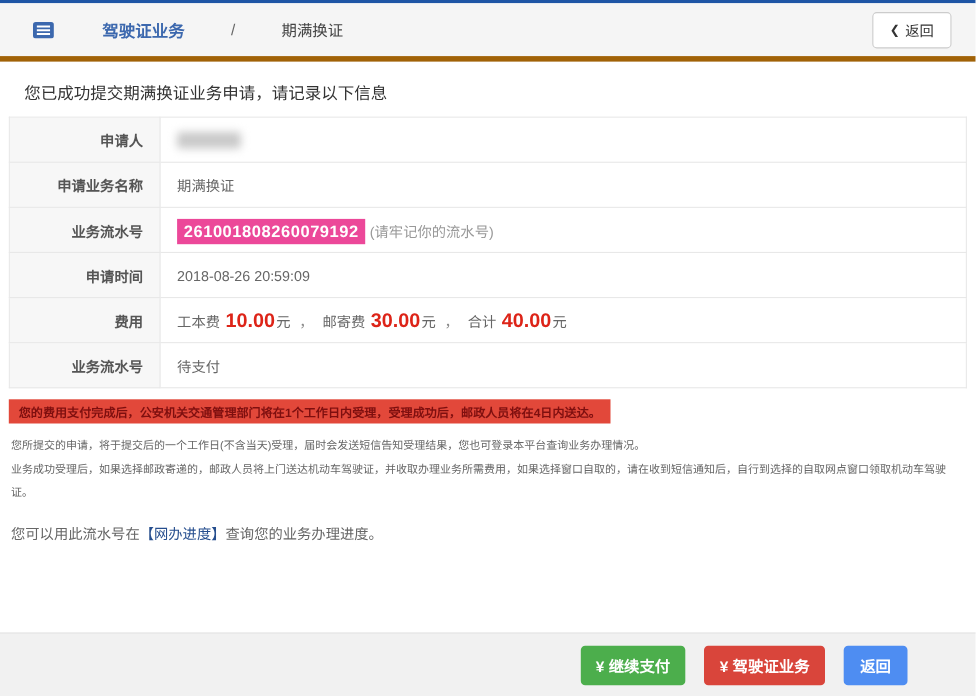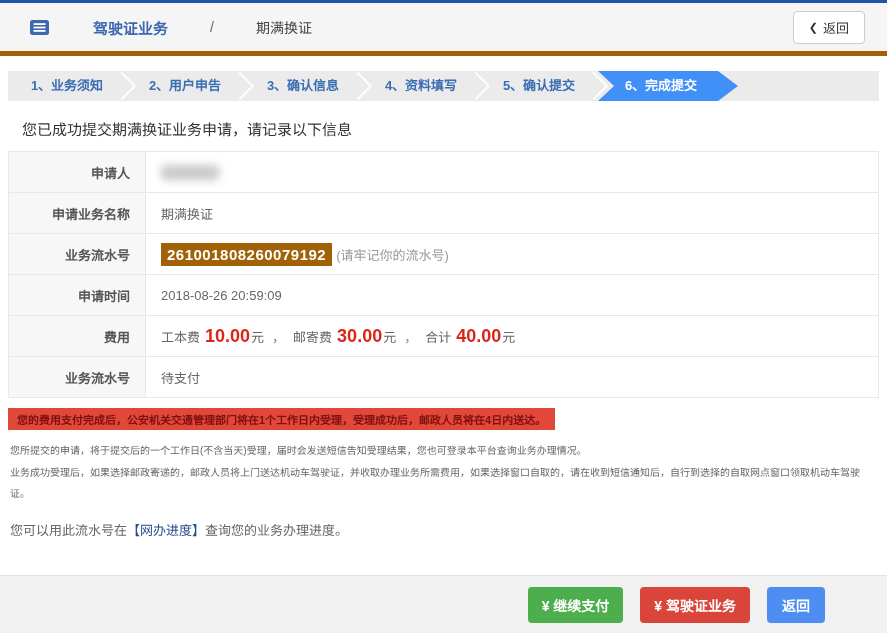--- a/index.html
+++ b/index.html
@@ -36,21 +36,21 @@
   
   .content { flex:1; position:relative; }
   .success-msg { margin:17px 10px 12px 22px; font-size:15px; color:#333; }
 
   table.info { width:871px; margin:0 8px; border-collapse:collapse; border:1px solid #e0e0e0; }
   table.info th { width:137px; background:#f7f7f7; border:1px solid #e8e8e8; text-align:right;
     padding:0 15px 0 0; font-size:13px; color:#555; font-weight:bold; height:41px; }
   table.info td { border:1px solid #e8e8e8; padding-left:15px; font-size:13px; color:#666; height:41px; }
   .redacted { display:inline-block; width:58px; height:15px; background:#c9c9c9;
     border-radius:3px; filter:blur(4px); vertical-align:middle; }
-  .serial-badge { background:#a16207; color:#fff; font-weight:bold; font-size:15px;
+  .serial-badge { background:#ec4899; color:#fff; font-weight:bold; font-size:15px;
     padding:3px 6px; letter-spacing:.5px; }
   .serial-note { color:#999; margin-left:4px; }
   .fee-amount { color:#dd2418; font-weight:bold; font-size:18px; margin:0 1px 0 5px; }
   .fee-sep { margin:0 8px; color:#888; }
 
   .warn-banner { display:inline-block; margin:10px 0 0 8px; background:#e2483a; color:#7e0f0f;
     font-weight:bold; font-size:11px; padding:3px 9px; }
 
   .paras { margin:10px 12px 0 10px; color:#666; font-size:10px; line-height:2.15; }
   .paras p { margin:0; }
@@ -82,28 +82,20 @@
     </svg>
     <span class="title">驾驶证业务</span>
     <span class="sep">/</span>
     <span class="subtitle">期满换证</span>
     <button class="back-btn">
       <span class="chev">❮</span>
       <span>返回</span>
     </button>
   </div>
 
-  <div class="stepper">
-    <div class="step">1、业务须知</div>
-    <div class="step">2、用户申告</div>
-    <div class="step">3、确认信息</div>
-    <div class="step">4、资料填写</div>
-    <div class="step">5、确认提交</div>
-    <div class="step active">6、完成提交</div>
-  </div>
 
   <div class="content">
     <div class="success-msg">您已成功提交期满换证业务申请，请记录以下信息</div>
 
     <table class="info">
       <tbody>
         <tr>
           <th>申请人</th>
           <td><span class="redacted"></span></td>
         </tr>

